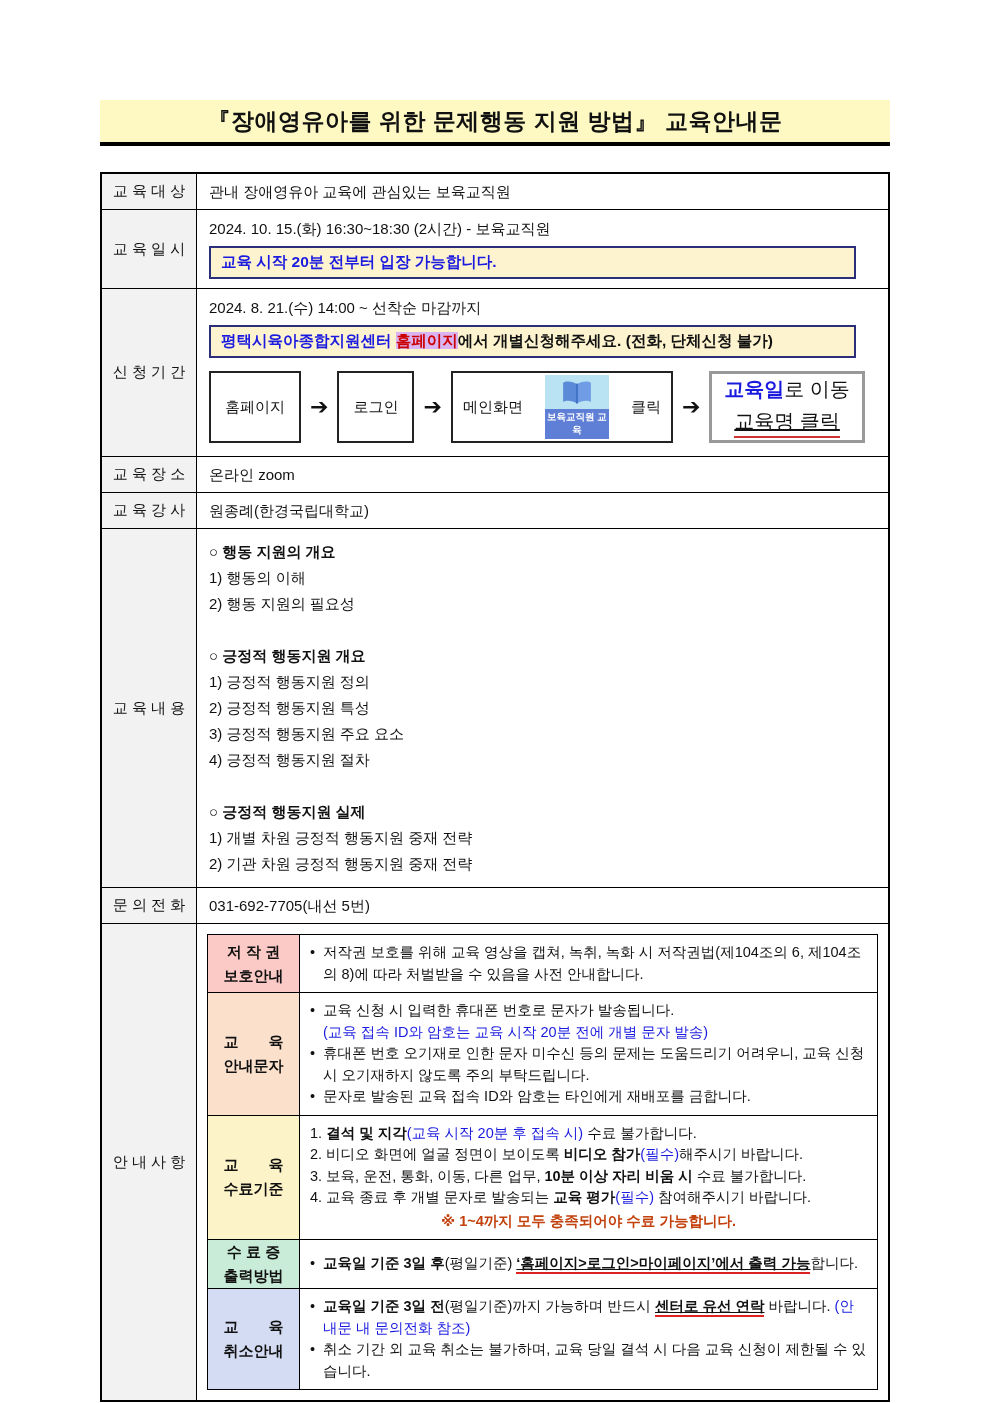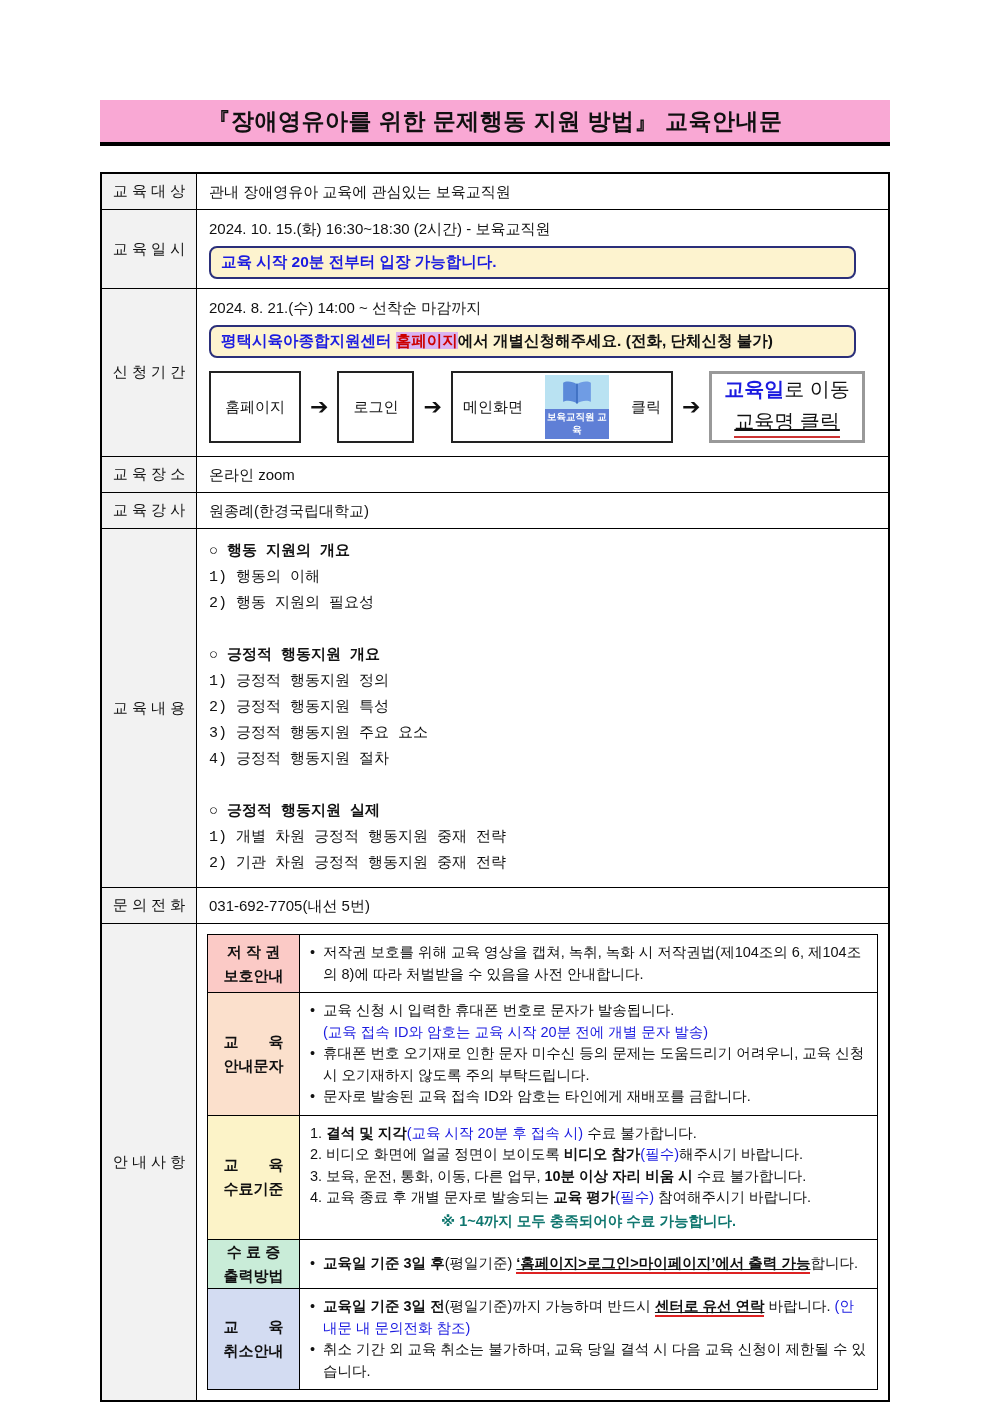--- a/index.html
+++ b/index.html
@@ -1,75 +1,75 @@
 <!DOCTYPE html>
 <html><head>
 <meta charset="utf-8">
 <style>
   * { margin:0; padding:0; box-sizing:border-box; }
   html,body { background:#ffffff; }
   body { width:992px; height:1403px; font-family:"Liberation Sans","DejaVu Sans",sans-serif; color:#111; overflow:hidden; }
   .page { width:992px; height:1403px; padding:100px 102px 0 100px; }
 
   
-  .title-band { background:#f9a8d4; height:46px; border-bottom:4px solid #000;
+  .title-band { background:#fef9c3; height:46px; border-bottom:4px solid #000;
     display:flex; align-items:center; justify-content:center;
     font-size:23px; font-weight:bold; letter-spacing:0.5px; margin-bottom:26px; }
 
   
   .doc-table { border:2px solid #000; width:100%; }
   .trow { display:flex; border-top:1.5px solid #000; }
   .trow:first-child { border-top:none; }
   .lcell { width:95px; min-width:95px; background:#f2f2f2; border-right:1.5px solid #000;
     display:flex; align-items:center; justify-content:center; font-weight:normal; font-size:15px; text-align:center; }
   .ccell { flex:1; padding:5px 12px; font-size:15px; display:flex; flex-direction:column; justify-content:center; }
   .single { min-height:35px; }
   .ccell .plain-line { line-height:22px; }
 
   
-  .notice-box { border:2px solid #2b2f7a; background:#fdf3cf; border-radius:8px;
+  .notice-box { border:2px solid #2b2f7a; background:#fdf3cf; border-radius:0;
     padding:4px 10px; font-weight:bold; font-size:15.5px; width:97%; margin:6px 4px 4px 0; }
   .blue { color:#1b1be0; }
   .hl-home { color:#cc0000; background:#d9b3f2; font-weight:bold; }
 
   
   .flow { display:flex; align-items:center; gap:9px; margin:9px 0 8px 0; }
   .fbox { border:2px solid #222; height:72px; display:flex; align-items:center; justify-content:center;
     padding:0 14px; font-size:15px; background:#fff; }
   .fbox3 { gap:22px; padding:0 10px; }
   .farrow { font-size:22px; font-weight:bold; line-height:1; }
   .ficon { width:64px; height:64px; background:#b9e2f2; display:flex; flex-direction:column;
     align-items:center; justify-content:space-between; }
   .ficon svg { margin:6px 0 2px 0; }
   .ficon-cap { width:100%; background:#5f7fd6; color:#fff; font-size:9.5px; font-weight:bold;
     text-align:center; padding:2px 0; }
   .fbox4 { border:3px solid #999; flex-direction:column; gap:5px; font-size:20px; padding:0 12px; }
   .fbox4 .l2 { text-decoration:underline; border-bottom:2px solid #c33; padding-bottom:1px; }
 
   
-  .content-cell { padding:10px 12px; justify-content:flex-end;font-family:Liberation Mono, monospace; }
+  .content-cell { padding:10px 12px; justify-content:flex-end; }
   .cl { line-height:26px; }
   .cl.head { font-weight:bold; }
   .cl.spacer { height:26px; }
 
   
   .notes-cell { padding:10px; justify-content:flex-start; }
   .ntable { border:1.5px solid #000; width:100%; }
   .nrow { display:flex; border-top:1.5px solid #000; }
   .nrow:first-child { border-top:none; }
   .nlabel { width:92px; min-width:92px; border-right:1.5px solid #000; display:flex; flex-direction:column;
     align-items:center; justify-content:center; font-weight:bold; font-size:15px; line-height:24px; text-align:center; }
   .bg-pink { background:#fbcac6; } .bg-peach { background:#fbe0cc; } .bg-yellow { background:#fcf3c8; }
   .bg-mint { background:#c9ecd8; } .bg-lav { background:#d3dcf2; }
   .ncontent { flex:1; padding:7px 10px; font-size:14.5px; line-height:21.5px; }
   .nli { display:flex; }
   .nli .blt { width:13px; min-width:13px; }
   .nli .txt { flex:1; }
   .citem { padding-left:17px; text-indent:-17px; }
-  .warn { text-align:center; color:#0f766e; font-weight:bold; margin-top:2px; }
+  .warn { text-align:center; color:#c2410c; font-weight:bold; margin-top:2px; }
   .bold { font-weight:bold; }
   .redline { font-weight:bold; text-decoration:underline; border-bottom:2px solid #d22; padding-bottom:1px; }
 </style>
 </head>
 <body>
 
 <div class="page">
 
   <div class="title-band">『장애영유아를 위한 문제행동 지원 방법』 교육안내문</div>
 

